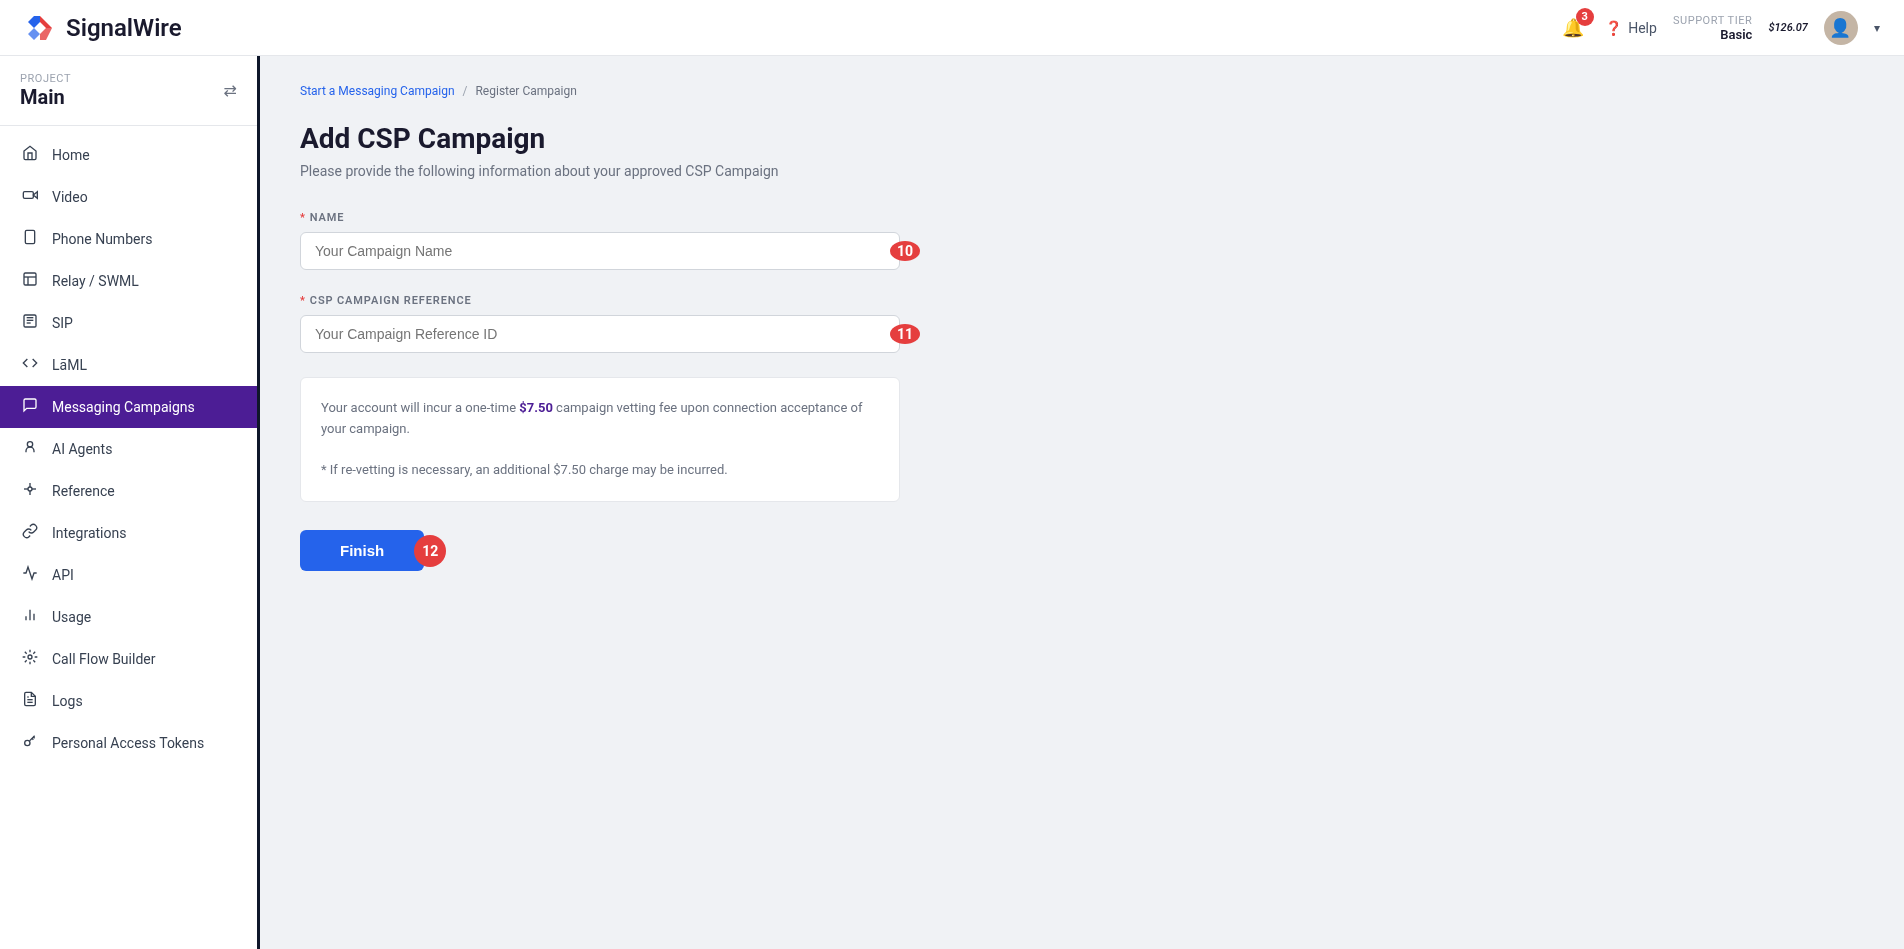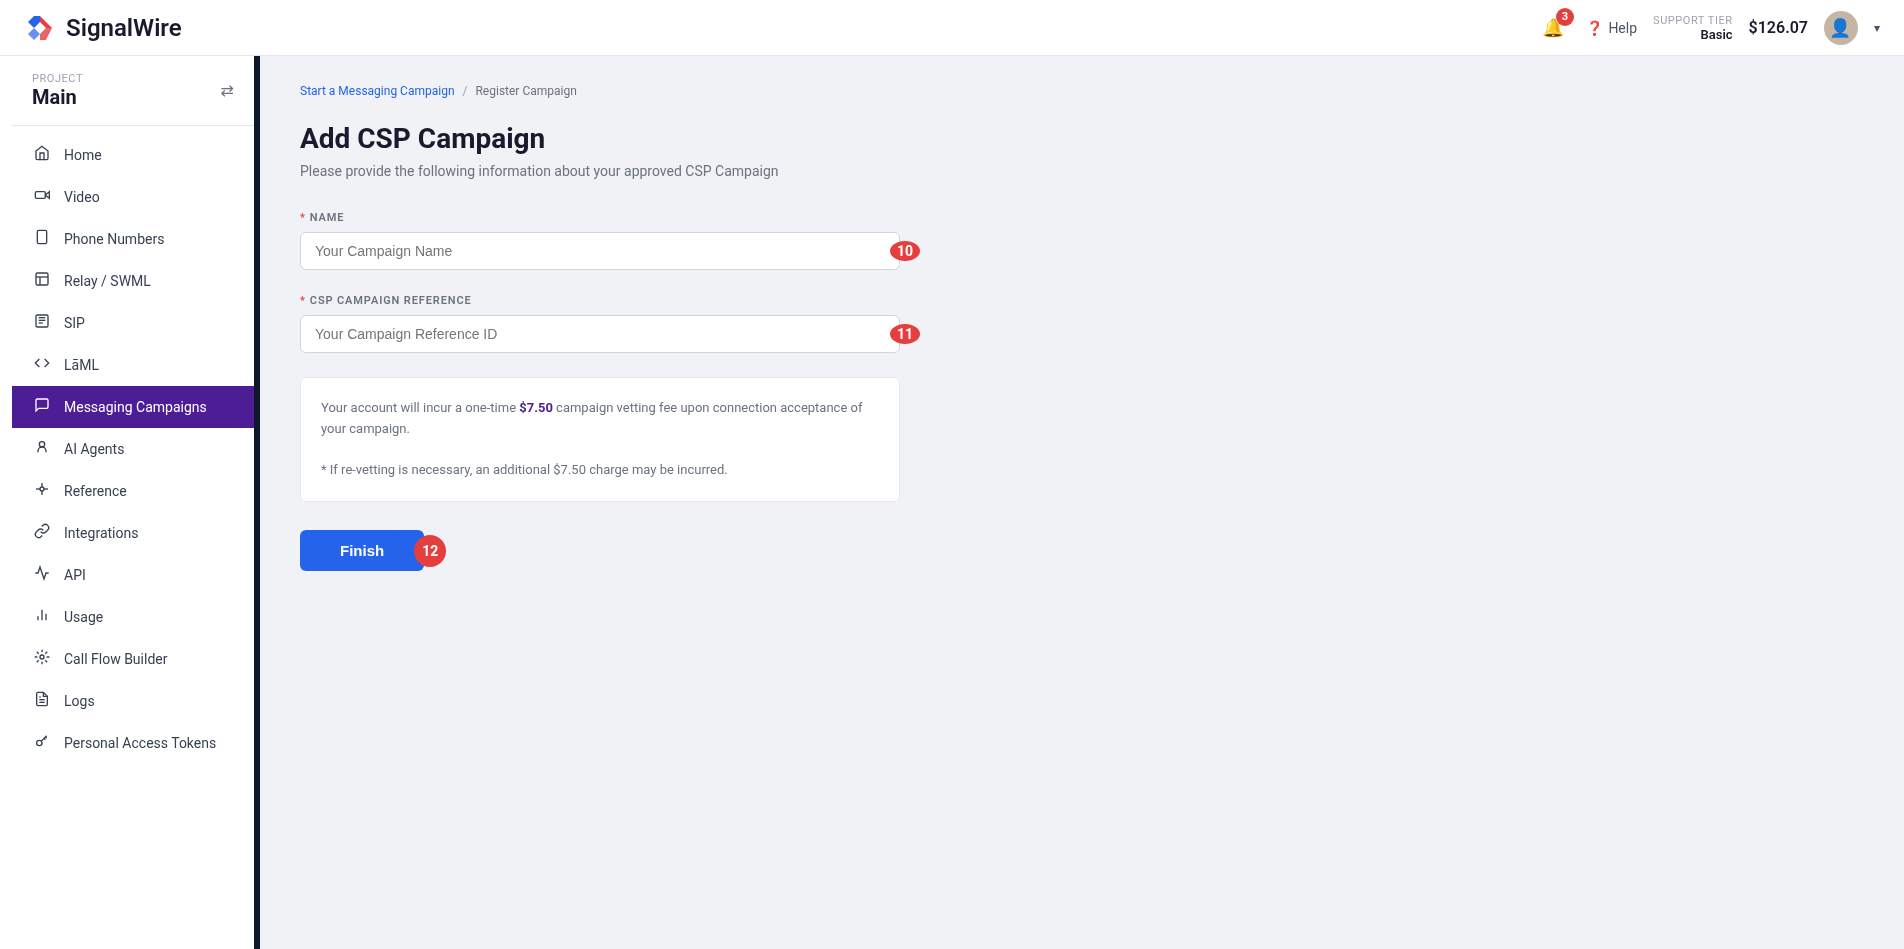--- a/index.html
+++ b/index.html
@@ -20,31 +20,31 @@
       position: absolute; top: -4px; right: -4px;
       background: #e53e3e; color: #fff; border-radius: 50%;
       width: 18px; height: 18px; font-size: 11px; font-weight: 700;
       display: flex; align-items: center; justify-content: center;
     }
     .bell-icon { font-size: 18px; color: #4a5568; }
     .help-btn { display: flex; align-items: center; gap: 5px; font-size: 14px; color: #4a5568; cursor: pointer; }
     .support-tier { text-align: right; }
     .support-label { font-size: 11px; color: #9ca3af; text-transform: uppercase; letter-spacing: 0.05em; }
     .support-value { font-size: 13px; font-weight: 600; color: #1a1a2e; }
-    .balance { font-size: 16px; font-weight: 600; color: #1a1a2e; }
+    .balance { font-size: 11px; font-weight: 600; color: #1a1a2e; font-style: italic; }
     .avatar { width: 34px; height: 34px; border-radius: 50%; background: #c4b5a5; display: flex; align-items: center; justify-content: center; overflow: hidden; cursor: pointer; }
     .chevron-down { font-size: 12px; color: #4a5568; cursor: pointer; }
 
     
     .layout { display: flex; flex: 1; overflow: hidden; }
 
     
     .sidebar {
-      width: 260px; background: #fff; border-right: 6px solid #0f172a;
-      display: flex; flex-direction: column; overflow-y: auto; flex-shrink: 0; padding-left: 12px;
+      width: 260px; background: #fff; border-right: 3px solid #0f172a;
+      display: flex; flex-direction: column; overflow-y: auto; flex-shrink: 0;
     }
     .sidebar-header {
       padding: 16px 20px; border-bottom: 1px solid #e5e7eb;
       display: flex; align-items: center; justify-content: space-between;
     }
     .project-label { font-size: 11px; color: #9ca3af; text-transform: uppercase; letter-spacing: 0.05em; }
     .project-name { font-size: 20px; font-weight: 700; color: #1a1a2e; }
     .switch-icon { font-size: 16px; color: #6b7280; cursor: pointer; }
 
     .sidebar-nav { padding: 8px 0; flex: 1; }

